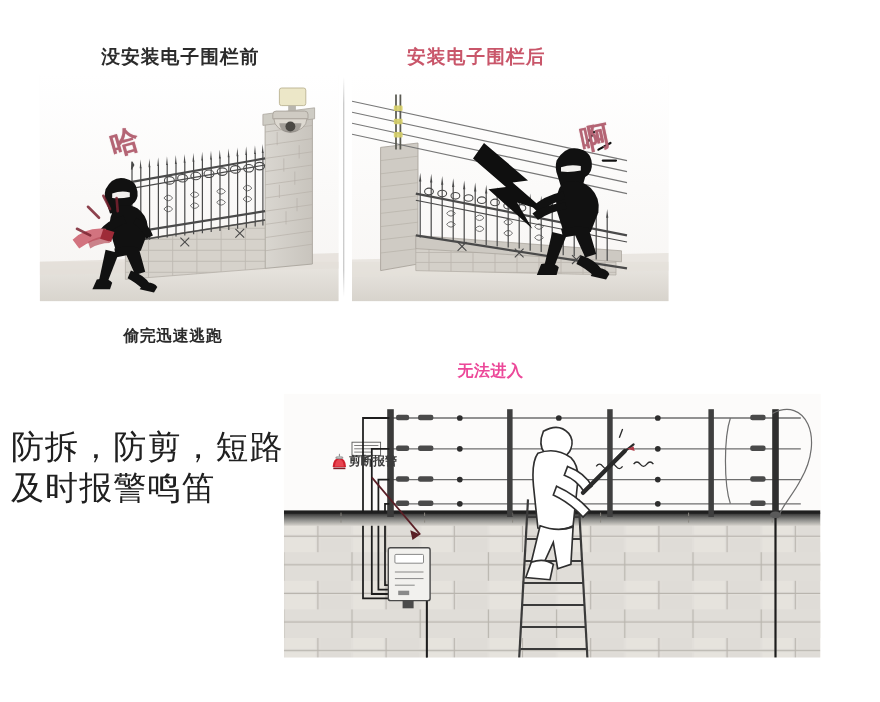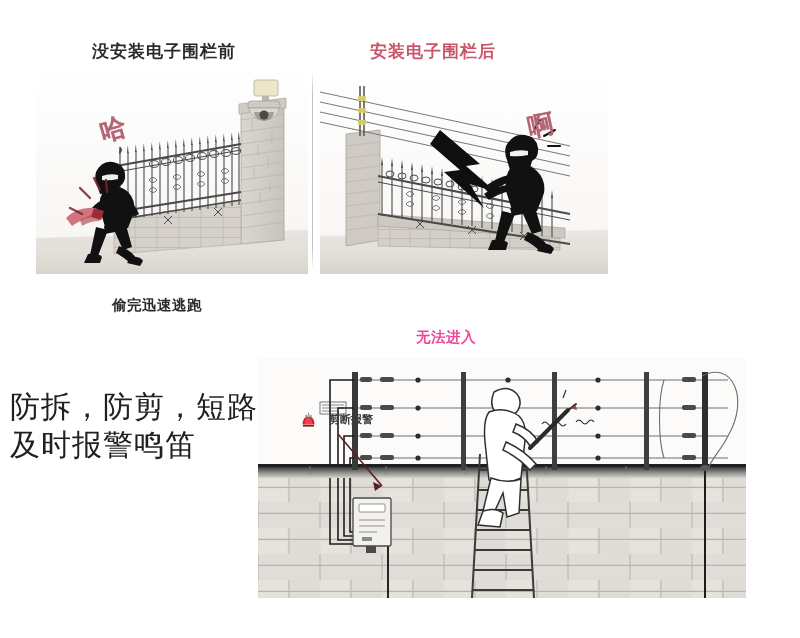--- a/index.html
+++ b/index.html
@@ -85,21 +85,21 @@
   }
 
   .diagram{
     position:absolute;left:258px;top:18px;width:488px;height:240px;
     background:#fcfcfb;overflow:hidden;
   }
   .diagram svg{display:block;width:100%;height:100%;}
 
   .alarm-label{
     position:absolute;left:300px;top:412px;
-    display:flex;align-items:center;gap:12px;
+    display:flex;align-items:center;gap:0;
   }
   .alarm-label .txt{
     font-family:"DejaVu Sans","Liberation Sans",sans-serif;
     font-size:11px;font-weight:700;color:#3a3a3a;white-space:nowrap;
   }
   .siren{width:17px;height:15px;position:relative;}
 </style>
 </head>
 <body>
 

